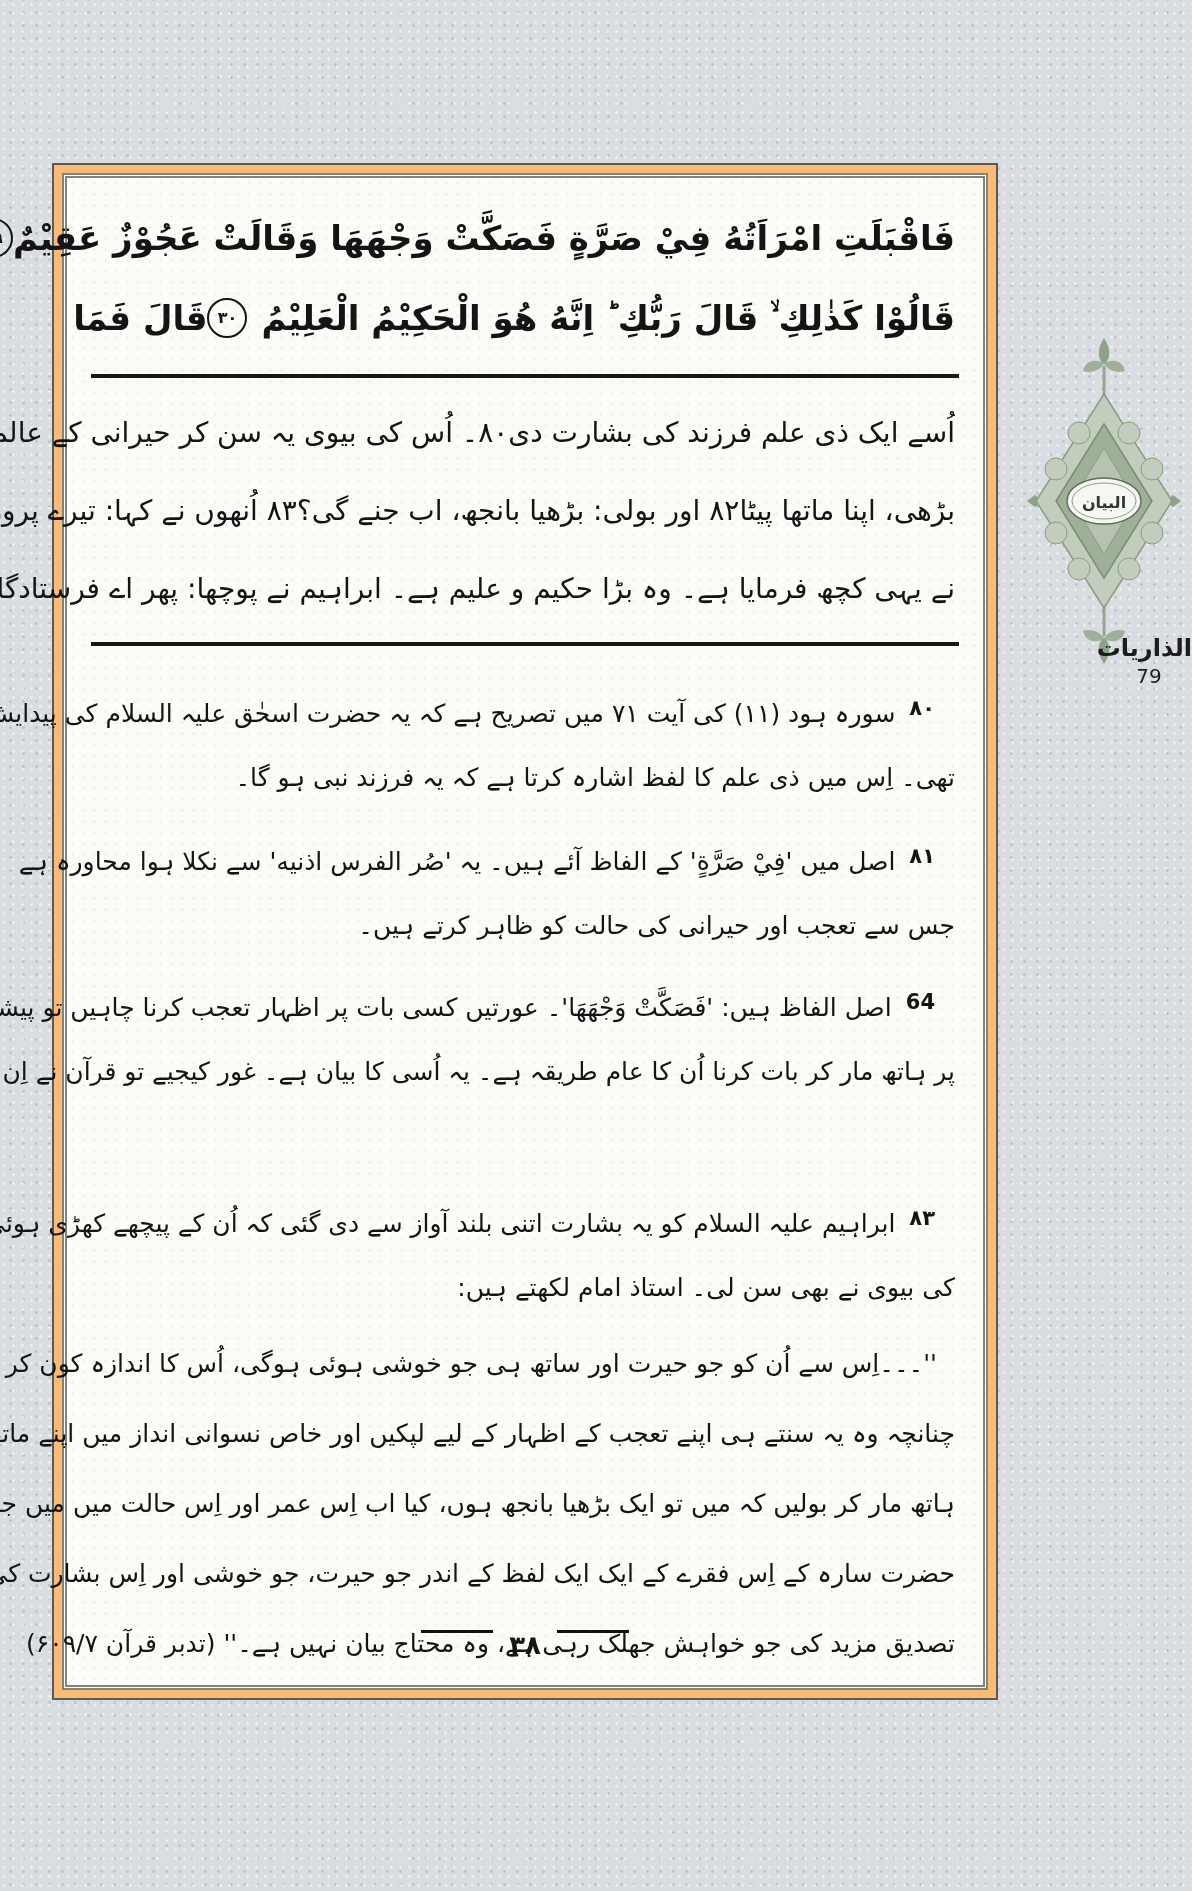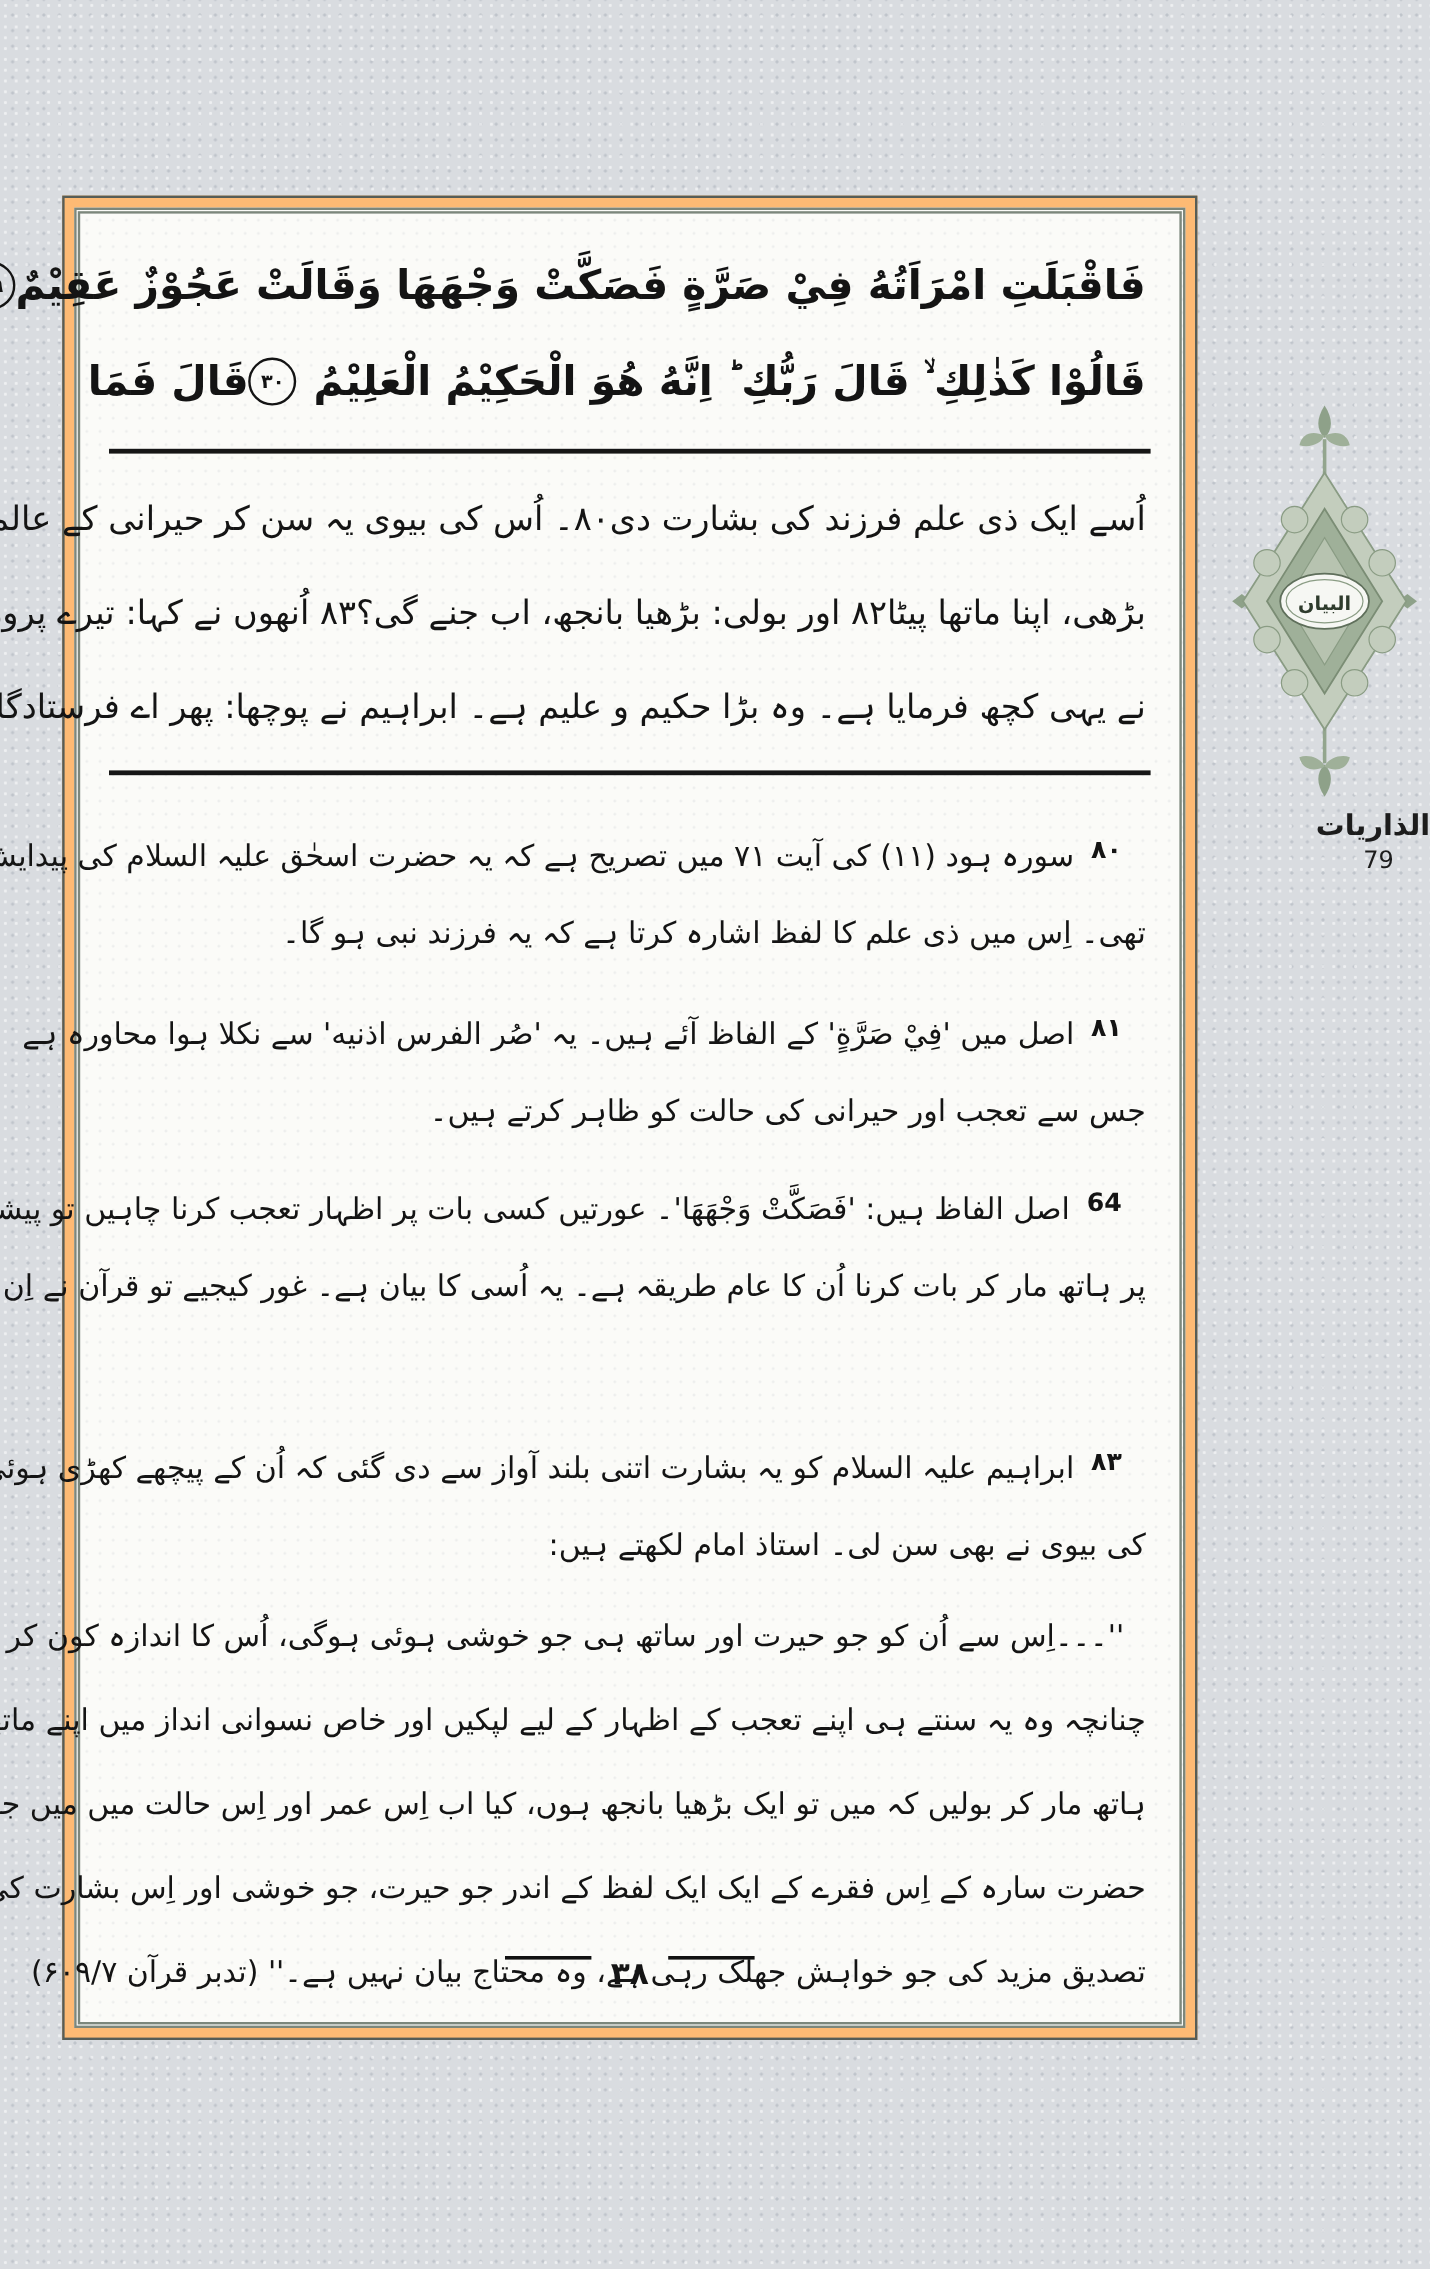--- a/index.html
+++ b/index.html
@@ -63,21 +63,21 @@
   .fn-num{font-size:21px;font-weight:700;vertical-align:7px;margin-left:14px;}
   .f80a{top:500px;} .f80b{top:570px;}
   .f81a{top:648px;} .f81b{top:718px;}
   .f82a{top:794px;} .f82b{top:864px;} .f82c{top:934px;}
   .f83a{top:1010px;} .f83b{top:1080px;}
   .q1{top:1156px;padding-right:18px;} .q2{top:1226px;} .q3{top:1296px;}
   .q4{top:1366px;} .q5{top:1436px;}
   
   .margin-ornament{position:absolute;left:1026px;top:336px;width:156px;height:330px;}
   .margin-label{
-    position:absolute;left:1106px;top:673px;width:86px;
+    position:absolute;left:1106px;top:633px;width:86px;
     text-align:center;color:#1c1c1c;
   }
   .surah-name{font-size:24px;font-weight:700;line-height:30px;}
   .surah-num{font-size:20px;line-height:26px;}
   
   .footer{
     position:absolute;left:52px;top:1630px;width:946px;
     display:flex;align-items:flex-start;justify-content:center;gap:16px;
   }
   .pg-dash{width:72px;height:3px;background:#111;}

